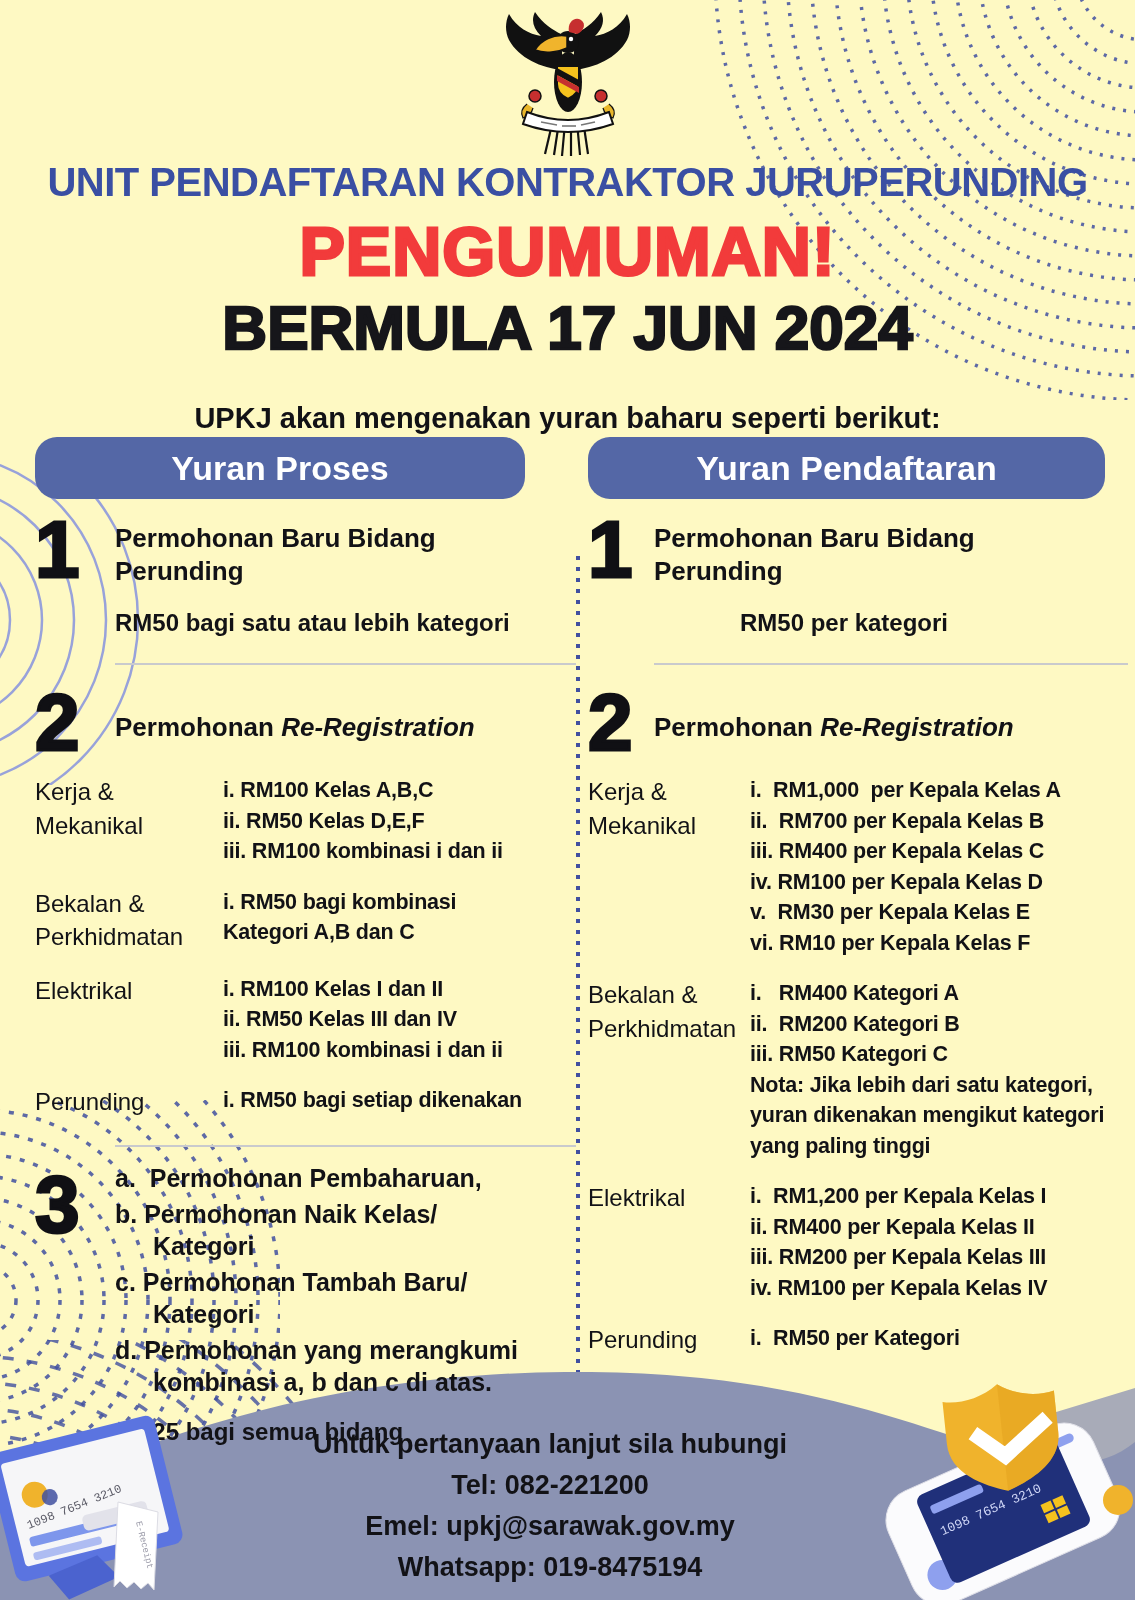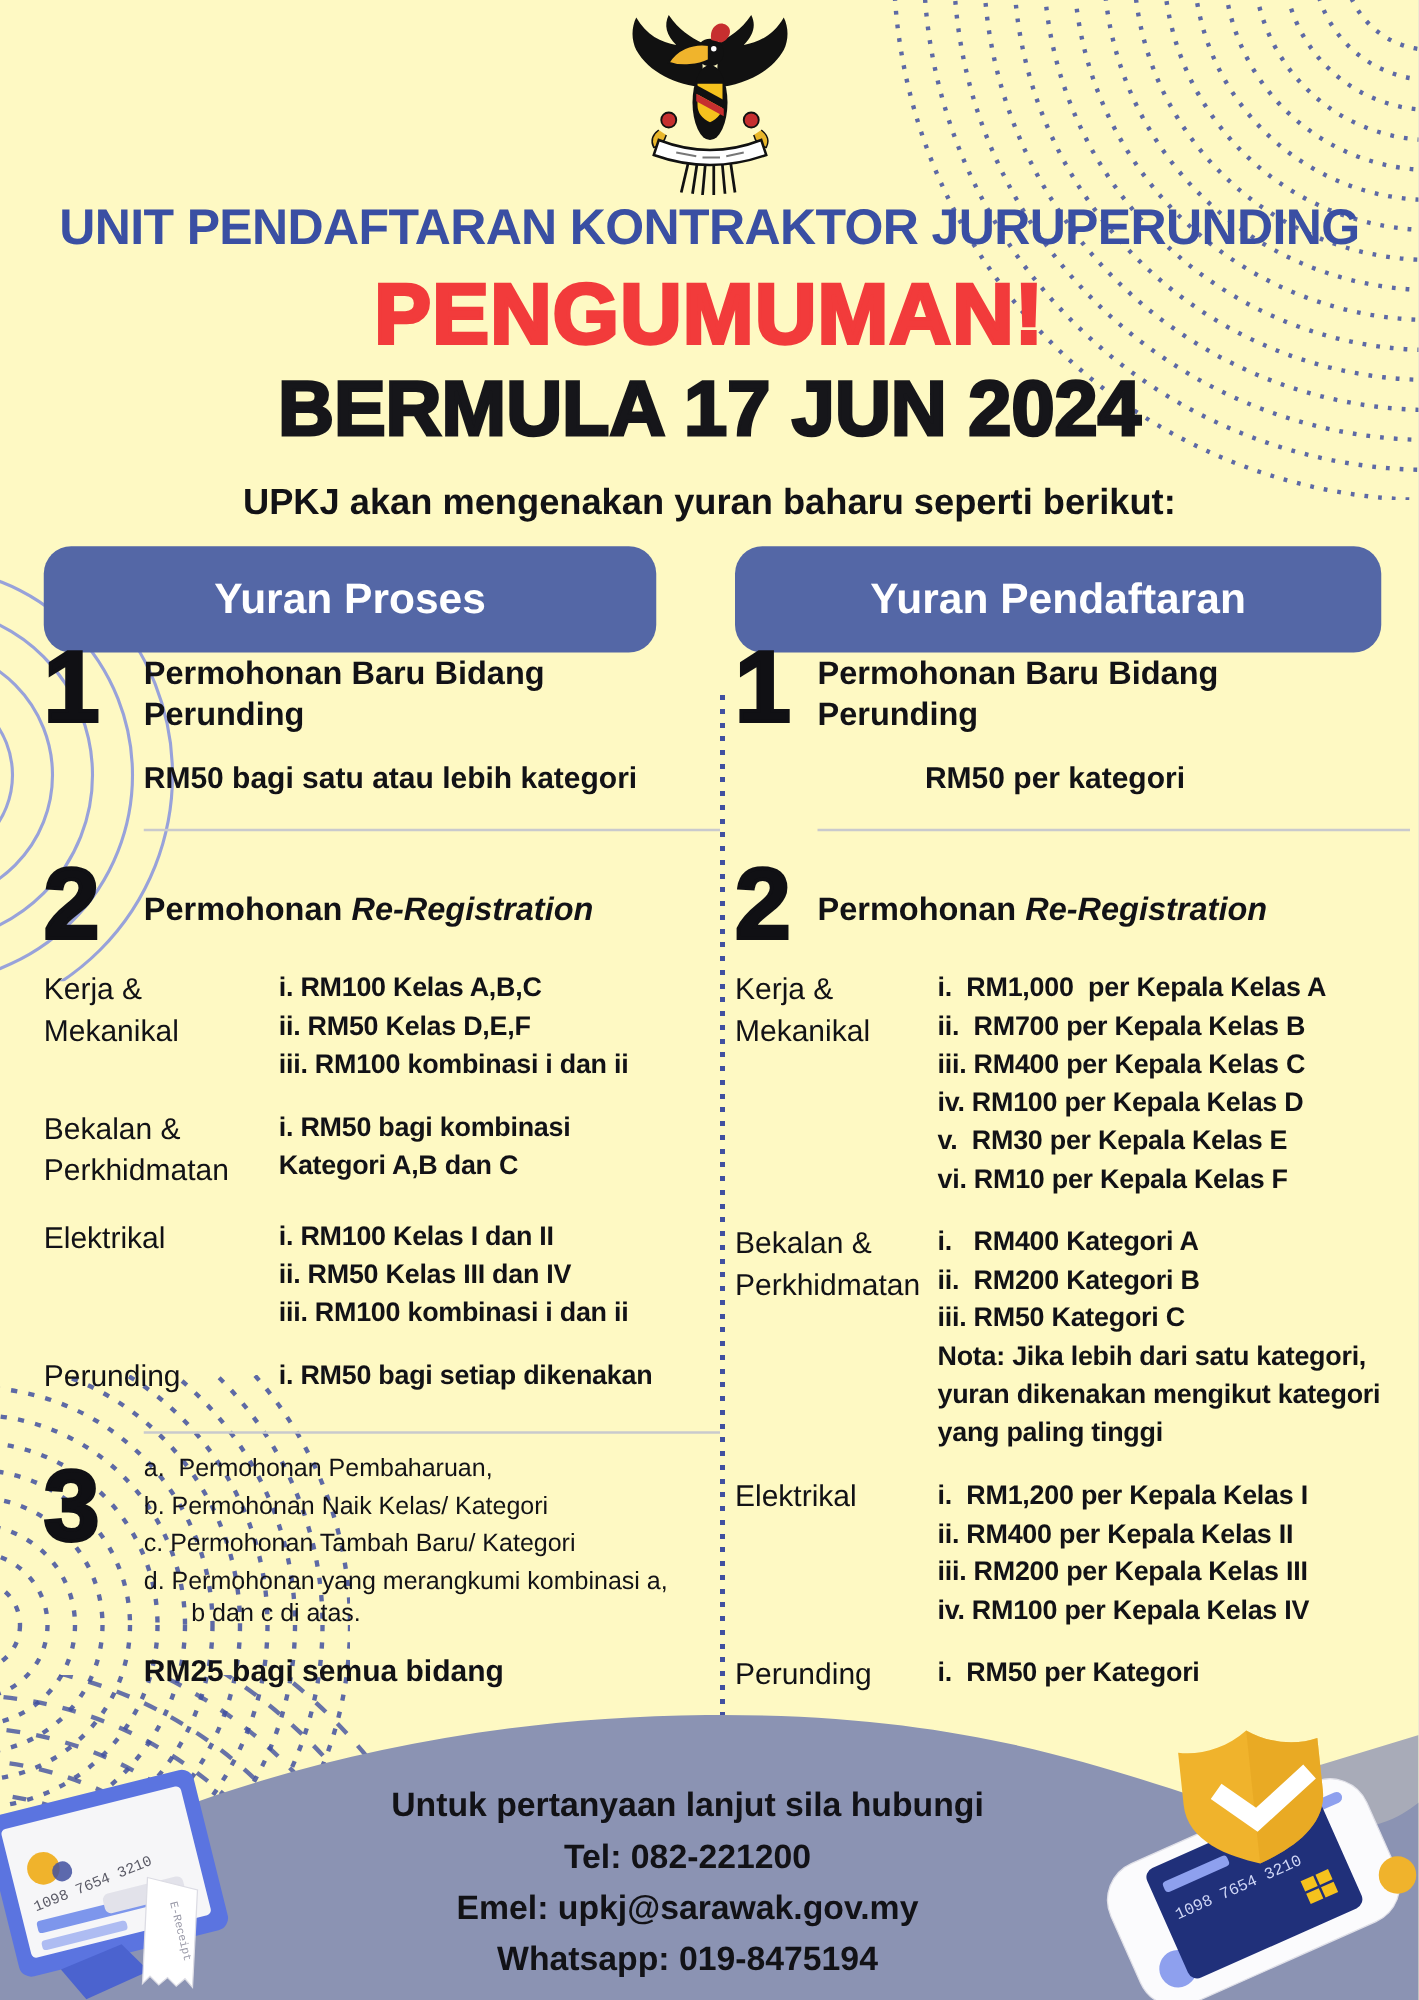--- a/index.html
+++ b/index.html
@@ -10,24 +10,24 @@
   .deco{position:absolute;z-index:0;pointer-events:none;}
   
   .crest{position:absolute;top:8px;left:50%;transform:translateX(-50%);z-index:2;}
   .org-title{position:absolute;top:160px;left:0;width:100%;text-align:center;
     font-size:40px;font-weight:bold;color:#3a4fa3;letter-spacing:-.5px;z-index:2;}
   .big-red{position:absolute;top:212px;left:0;width:100%;text-align:center;
     font-size:68px;font-weight:bold;color:#f23b3b;-webkit-text-stroke:3px #f23b3b;
     letter-spacing:1px;z-index:2;}
   .big-black{position:absolute;top:292px;left:0;width:100%;text-align:center;
     font-size:62px;font-weight:bold;color:#16161a;-webkit-text-stroke:2.5px #16161a;z-index:2;}
-  .intro{position:absolute;top:386px;left:0;width:100%;text-align:center;
+  .intro{position:absolute;top:402px;left:0;width:100%;text-align:center;
     font-size:29px;font-weight:bold;z-index:2;}
   
-  .pill{position:absolute;top:437px;height:85px;background:#5467a6;border-radius:22px;
+  .pill{position:absolute;top:437px;height:62px;background:#5467a6;border-radius:22px;
     color:#fff;display:flex;align-items:center;justify-content:center;
     font-size:34px;font-weight:bold;z-index:2;}
   .pill-left{left:35px;width:490px;}
   .pill-right{left:588px;width:517px;}
   .col-dotted-divider{position:absolute;left:576px;top:556px;width:4px;height:878px;
     background:repeating-linear-gradient(180deg,#4150a0 0 4px,transparent 4px 11px);z-index:1;}
   
   .col-body{position:absolute;top:518px;z-index:2;}
   .col-left{left:35px;width:541px;}
   .col-right{left:588px;width:540px;}
@@ -43,21 +43,21 @@
   .sec-rows{margin-top:26px;}
   .rows-head{display:flex;align-items:center;}
   .rows-title{font-size:26px;font-weight:bold;padding-top:8px;}
   .row{display:flex;margin-top:20px;}
   .row-label{flex:0 0 188px;font-size:24px;font-weight:normal;line-height:1.4;}
   .col-right .row-label{flex-basis:162px;}
   .row-lines{flex:1;font-size:21.5px;font-weight:bold;line-height:1.42;
     letter-spacing:-.2px;white-space:pre-wrap;}
   .sec-list{display:flex;margin-top:16px;}
   .sec-list .num{padding-top:10px;}
-  .list-items{font-size:20px;font-weight:normal;line-height:1.26;max-width:420px;}
+  .list-items{font-size:25px;font-weight:bold;line-height:1.26;max-width:420px;}
   .list-item{padding-left:38px;text-indent:-38px;margin-bottom:5px;white-space:pre-wrap;}
   .list-note{margin-top:20px;font-size:24px;font-weight:bold;}
   
   .waves{position:absolute;left:0;top:1330px;z-index:1;}
   .contact{position:absolute;top:1424px;left:0;width:1100px;text-align:center;z-index:4;}
   .contact div{font-size:27px;font-weight:bold;line-height:41px;color:#121216;}
   .illu{position:absolute;z-index:3;}
   .illu-left{left:-10px;top:1398px;}
   .illu-right{left:868px;top:1382px;}
 </style>

